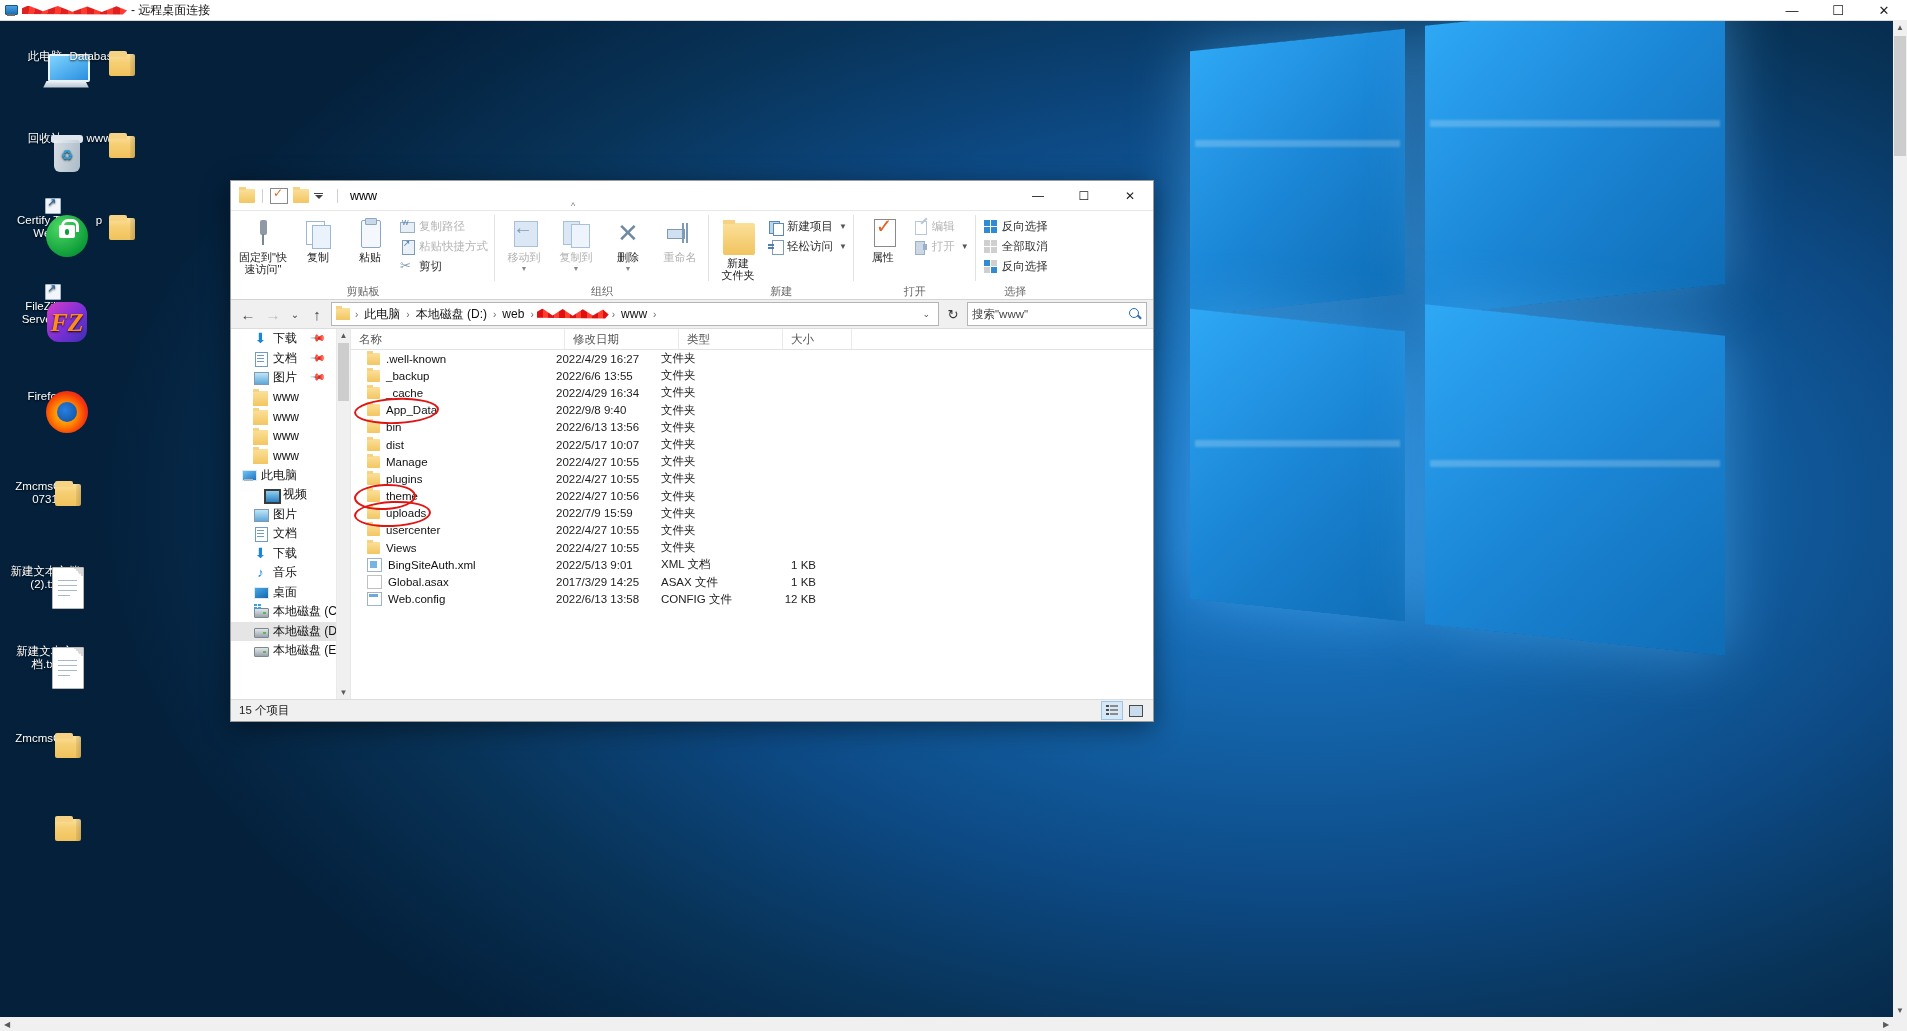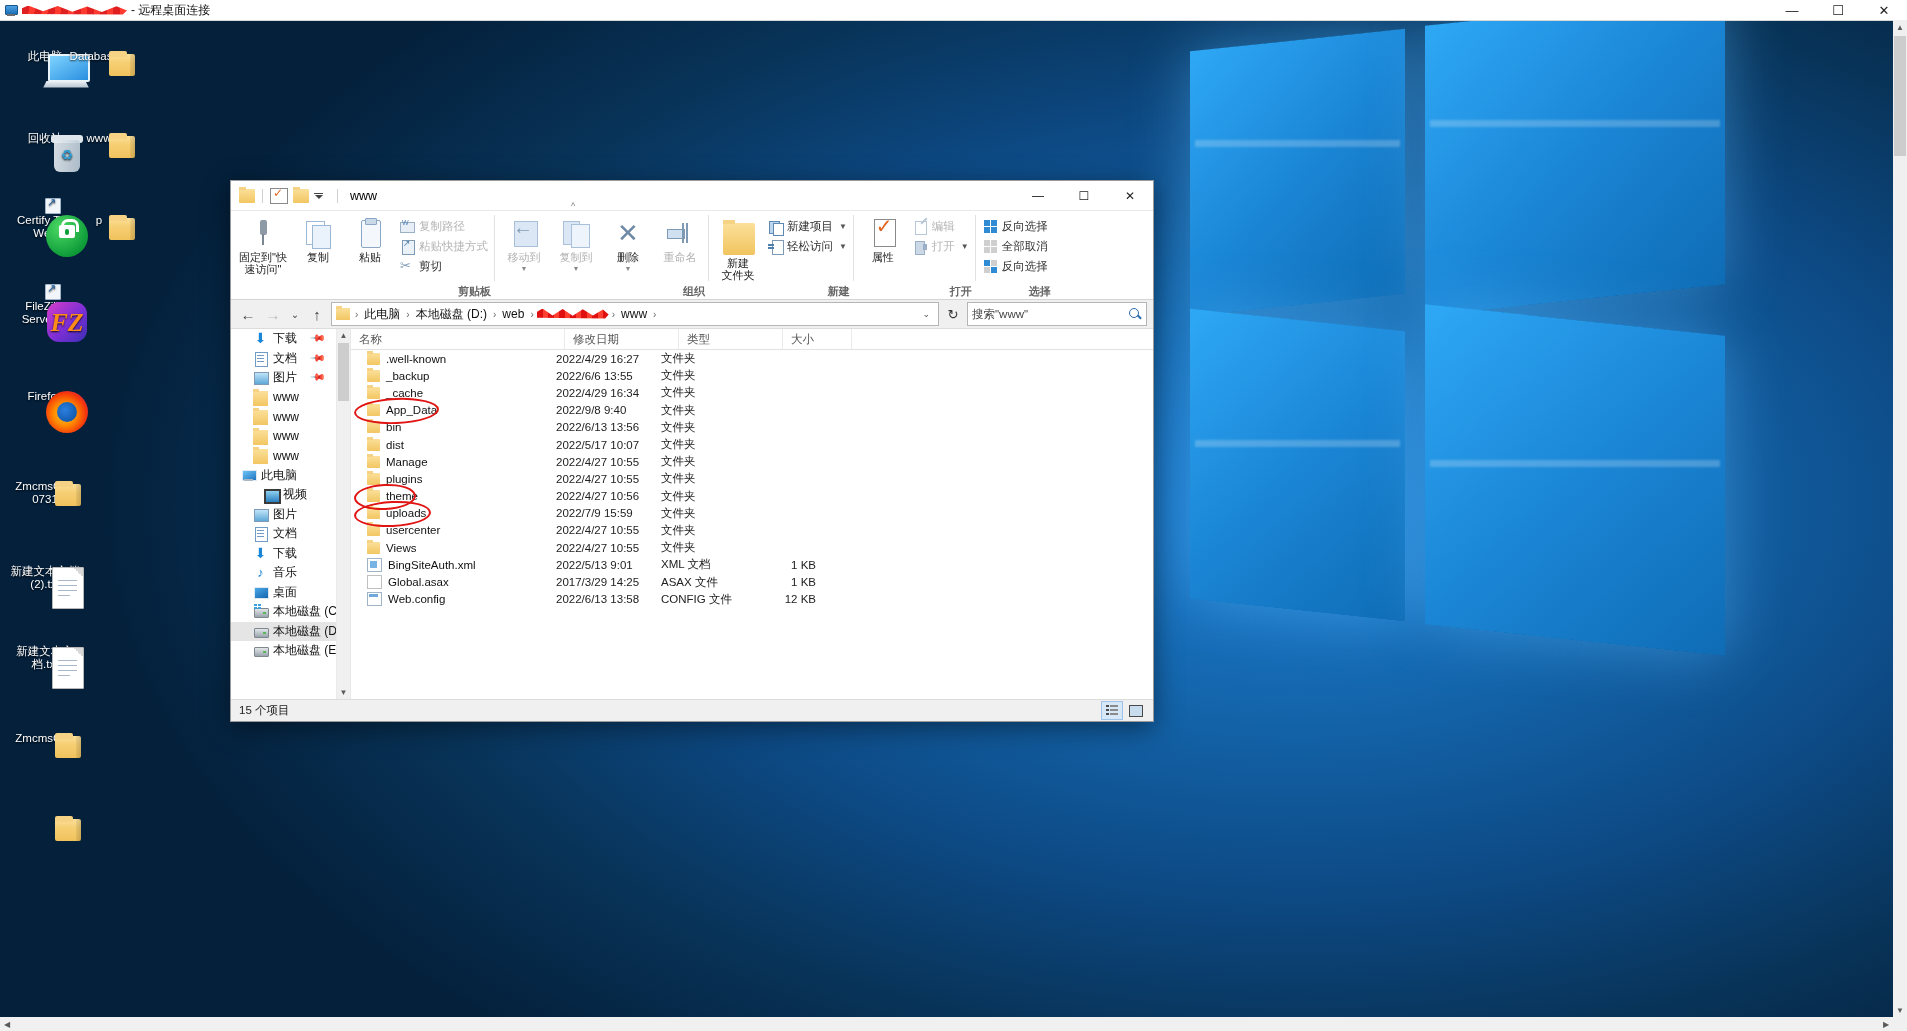--- a/index.html
+++ b/index.html
@@ -130,21 +130,21 @@
   .caretup{width:12px;height:12px;position:relative;}
   .caretup:after{content:"";position:absolute;left:1px;top:5px;border-left:5px solid transparent;
      border-right:5px solid transparent;border-bottom:5px solid #555;}
   .helpic{width:14px;height:14px;border-radius:50%;background:#1b78d0;color:#fff;font-size:10px;
      display:flex;align-items:center;justify-content:center;font-weight:bold;}
 
   
   #ribbon{height:88px;background:#fff;border-bottom:1px solid #d4d4d4;display:flex;position:relative;}
   .rgroup{display:flex;flex-direction:column;height:88px;position:relative;padding:0 4px;}
   .rgroup .gbody{flex:1;display:flex;align-items:flex-start;padding-top:4px;gap:2px;}
-  .rgroup .glabel{height:16px;text-align:right;font-size:11px;color:#666;line-height:16px;font-weight:bold;}
+  .rgroup .glabel{height:16px;text-align:center;font-size:11px;color:#666;line-height:16px;}
   .rgroup:after{content:"";position:absolute;right:0;top:4px;bottom:18px;width:1px;background:#e2e2e2;}
   .rgroup.last:after{display:none;}
 
   .bigbtn{width:auto;min-width:42px;padding:2px 4px;display:flex;flex-direction:column;align-items:center;
      font-size:11px;color:#222;text-align:center;line-height:12px;}
   .bigbtn.dim{color:#b0b0b0;}
   .bigbtn .bi{width:32px;height:32px;position:relative;margin-bottom:2px;}
   .bigbtn .lbl2{white-space:nowrap;}
   .smallcol{display:flex;flex-direction:column;gap:1px;padding-top:2px;}
   .smbtn{display:flex;align-items:center;gap:4px;font-size:11.5px;color:#333;padding:1px 3px;height:17px;}

